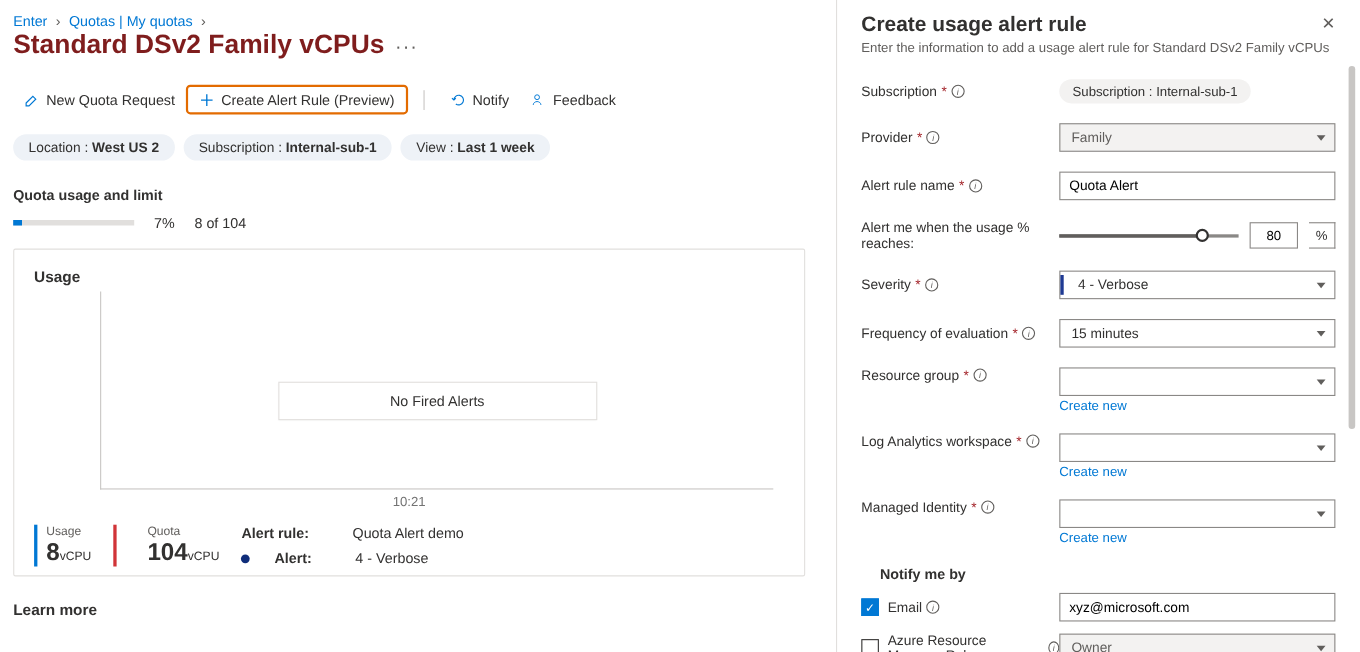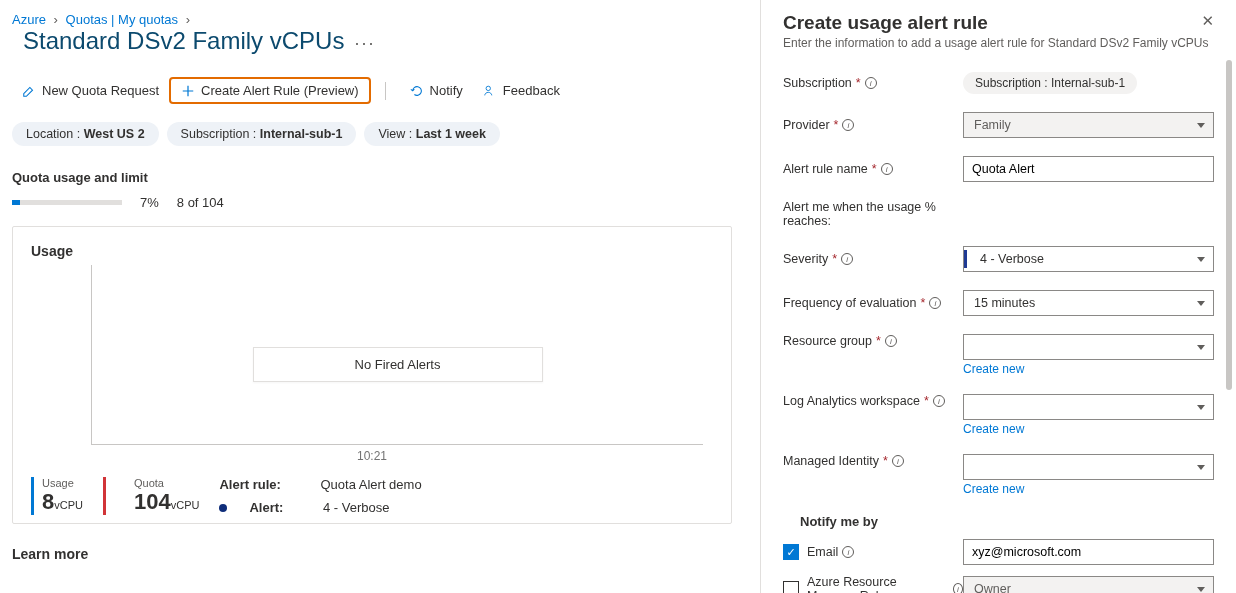--- a/index.html
+++ b/index.html
@@ -1,21 +1,21 @@
 <!DOCTYPE html>
 <html><head>
   <meta charset="utf-8">
   <style>
     * { box-sizing: border-box; margin: 0; padding: 0; font-family: 'Segoe UI', Arial, sans-serif; }
     body { width:1236px; height:593px; background:#fff; color:#323130; font-size:13px; position:relative; overflow:hidden;}
     .main { width:750px; height:593px; padding:12px 0 0 12px; position:absolute; left:0; top:0;}
     .breadcrumb { font-size:13px; color:#0078d4; }
     .breadcrumb span { cursor:pointer; }
     .breadcrumb .sep { color:#605e5c; margin:0 4px; }
-    .page-title { font-size:24px; font-weight:400; margin-top:8px; color:#0c4a6e;margin-left:11px;}
+    .page-title { font-size:24px; font-weight:700; margin-top:8px; color:#7f1d1d;}
     .title-dots { color:#605e5c; margin-left:6px; font-size:18px; letter-spacing:1px;}
     .toolbar { display:flex; align-items:center; gap:0; margin-top:22px; }
     .tool-btn { display:flex; align-items:center; gap:6px; padding:5px 10px; cursor:pointer; color:#323130; font-size:13px; }
     .tool-btn svg { width:14px; height:14px; }
     .highlight { border:2px solid #e36b00; border-radius:4px; padding:4px 10px; }
     .toolbar .divider { width:1px; height:18px; background:#c8c6c4; margin:0 14px; }
     .pills { display:flex; gap:8px; margin-top:18px; }
     .pill { background:#eef2f7; border-radius:14px; padding:5px 14px; font-size:12.5px; color:#323130;}
     .pill strong { font-weight:600; }
     .section-label { font-weight:600; margin-top:24px; font-size:13px;}
@@ -70,21 +70,21 @@
     .chk-row { display:flex; align-items:center; margin-bottom:10px;}
     .chk { width:16px; height:16px; border:1px solid #323130; margin-right:8px; display:flex; align-items:center; justify-content:center; font-size:11px;}
     .chk.checked { background:#0078d4; border-color:#0078d4; color:#fff;}
     .chk-lbl { width:156px; font-size:12.5px; display:flex; align-items:center; gap:4px;}
   </style>
 </head>
 <body>
 
 <div class="main">
   <div class="breadcrumb">
-    <span>Azure</span>
+    <span>Enter</span>
     <span class="sep">›</span>
     <span>Quotas | My quotas</span>
     <span class="sep">›</span>
   </div>
   <div>
     <span class="page-title">Standard DSv2 Family vCPUs</span>
     <span class="title-dots">···</span>
   </div>
 
   <div class="toolbar">
@@ -185,20 +185,29 @@
     <div class="frow">
       <div class="fl">
           <span>Alert rule name</span> 
           <span class="req">*</span> 
           <span class="info-ic">i</span>
         </div>
       <div class="fc"><input class="inp" value="Quota Alert" style=""></div>
     </div>
     <div class="frow">
       <div class="fl" style="width:180px;">Alert me when the usage % reaches:</div>
+      <div class="fc slider-row">
+        <div class="slider">
+          <div class="track"></div>
+            <div class="track-fill"></div>
+            <div class="thumb"></div>
+        </div>
+        <input class="num-box" value="80" style="">
+        <div class="pct-box">%</div>
+      </div>
     </div>
     <div class="frow">
       <div class="fl">
           <span>Severity</span> 
           <span class="req">*</span> 
           <span class="info-ic">i</span>
         </div>
       <div class="fc">
           <div class="sel arrow">
             <div class="bar"></div>

